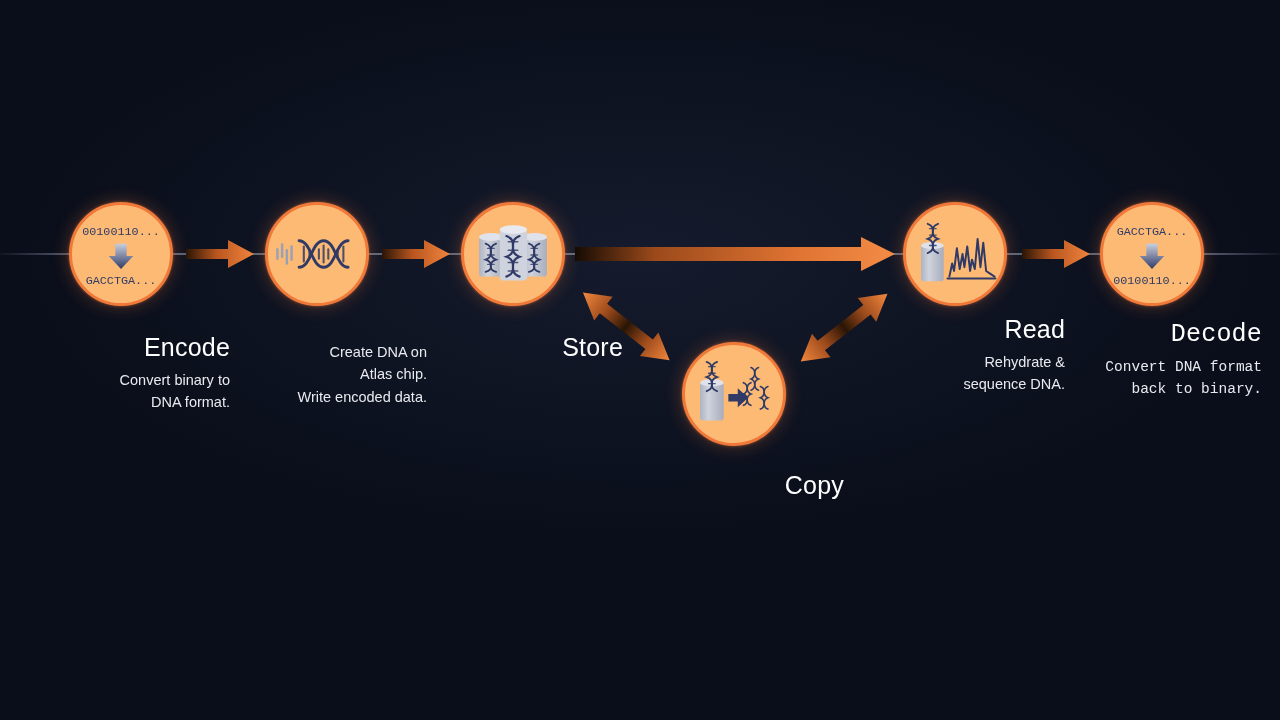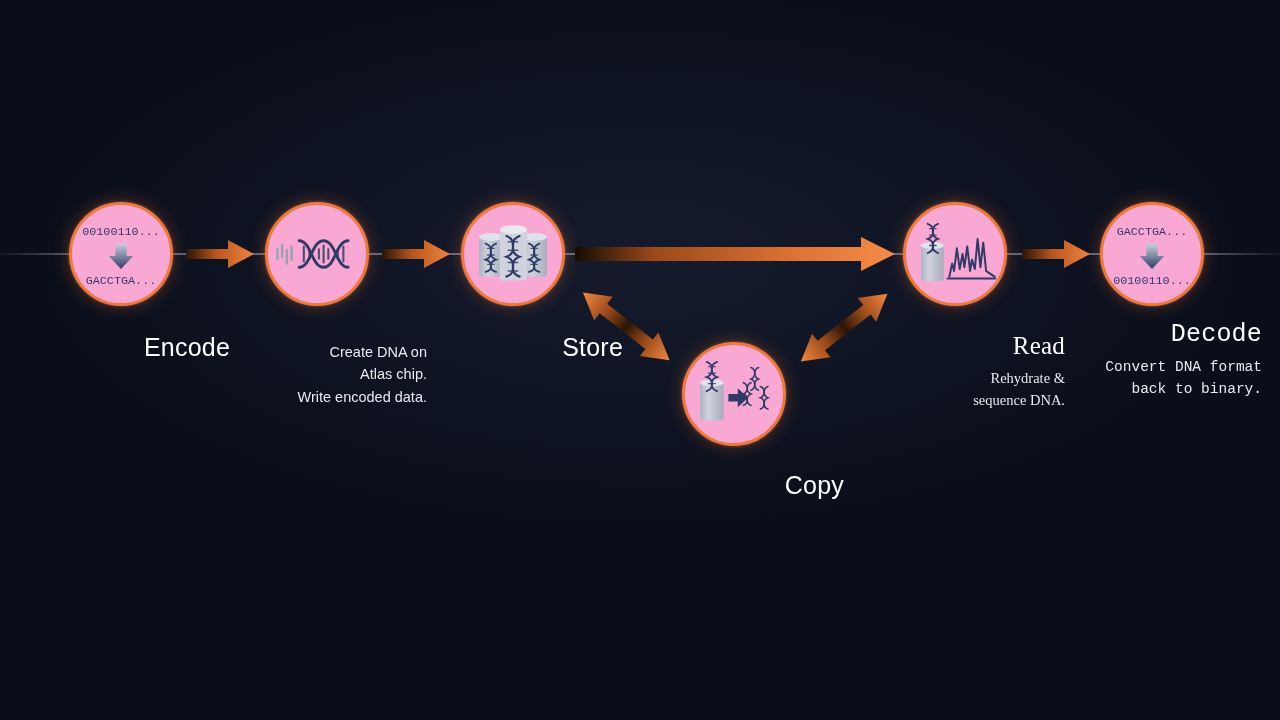--- a/index.html
+++ b/index.html
@@ -26,21 +26,21 @@
       rgba(150,160,185,.55) 6%,
       rgba(150,160,185,.60) 50%,
       rgba(150,160,185,.55) 94%,
       rgba(150,160,185,.05) 100%);
   }
 
   
   .node { position:absolute; }
   .circle{
     position:absolute; border-radius:50%;
-    background:#f9a8d4;
+    background:#fdba74;
     border:3px solid #f0793a;
     box-shadow:0 0 18px rgba(240,121,58,.32), 0 0 3px rgba(240,121,58,.55);
     display:flex; align-items:center; justify-content:center;
     overflow:hidden;
   }
   .circle svg { display:block; }
 
   .caption { position:absolute; text-align:right; }
   .caption .title{
     color:#ffffff;
@@ -108,20 +108,24 @@
       <svg width="104" height="104" viewBox="0 0 104 104">
         <text x="52" y="32" text-anchor="middle" fill="#2f3b66" font-family="'Liberation Mono', monospace" font-size="12.5">00100110...</text>
         <g>
           <path d="M46 41 h12 v13 h7 L52 68 L39 54 h7 z" fill="url(#dnArrow)"></path>
         </g>
         <text x="52" y="84" text-anchor="middle" fill="#2f3b66" font-family="'Liberation Mono', monospace" font-size="12.5">GACCTGA...</text>
       </svg>
     </div>
     <div class="caption" style="left:10px; top:334px; width:220px;">
       <div class="title">Encode</div>
+      <div class="desc">
+        <div>Convert binary to</div>
+        <div>DNA format.</div>
+      </div>
     </div>
   </div>
 
   <div class="arrow" style="left:186px; top:239px;">
     <svg width="68" height="30" viewBox="0 0 68 30">
       <path d="M0 10 h42 v-9 l26 14 l-26 14 v-9 H0 z" fill="url(#argR)"></path>
     </svg>
   </div>
 
   <div class="node">
@@ -287,21 +291,21 @@
           <line x1="25" y1="32" x2="32" y2="32"></line>
           <line x1="25" y1="43" x2="32" y2="43"></line>
         </g>
         <g>
           <path d="M46 76 L49 62 L51 70 L54 46 L57 68 L60 52 L62 66 L65 44
                    L68 70 L70 58 L73 68 L76 36 L79 66 L82 40 L85 70 L88 72 L94 76" fill="none" stroke="#2f3b66" stroke-width="2.1" stroke-linejoin="round" stroke-linecap="round"></path>
           <line x1="44" y1="78" x2="95" y2="78" stroke="#2f3b66" stroke-width="2" stroke-linecap="round"></line>
         </g>
       </svg>
     </div>
-    <div class="caption" style="left:845px; top:332px; width:220px;font-family:Liberation Serif, serif;">
+    <div class="caption" style="left:845px; top:316px; width:220px;">
       <div class="title">Read</div>
       <div class="desc">
         <div>Rehydrate &amp;</div>
         <div>sequence DNA.</div>
       </div>
     </div>
   </div>
 
   <div class="arrow" style="left:1022px; top:239px;">
     <svg width="68" height="30" viewBox="0 0 68 30">

